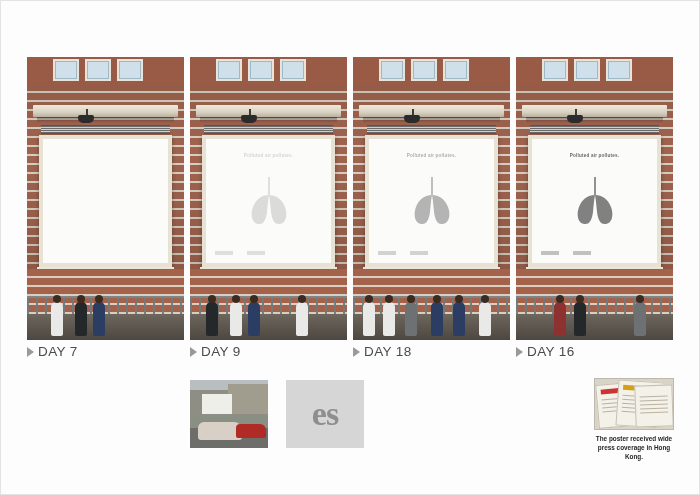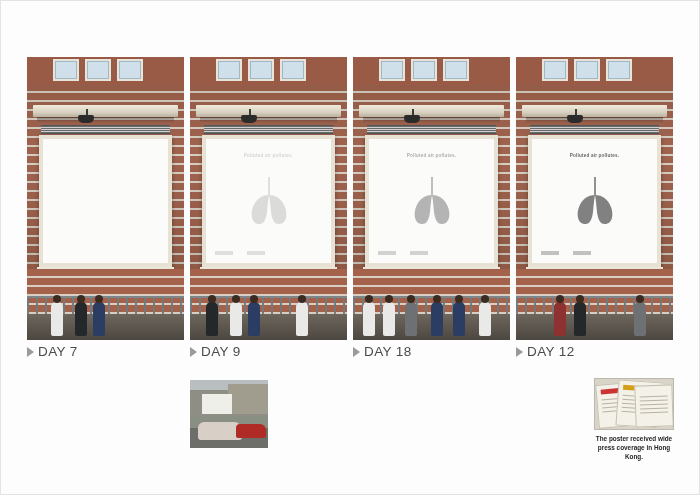--- a/index.html
+++ b/index.html
@@ -517,36 +517,39 @@
     <div class="day-label" style="left:163px">
       <span class="day-tri"></span>
       <span>DAY 9</span>
     </div>
     <div class="day-label" style="left:326px">
       <span class="day-tri"></span>
       <span>DAY 18</span>
     </div>
     <div class="day-label" style="left:489px">
       <span class="day-tri"></span>
-      <span>DAY 12</span>
+      <span>DAY 16</span>
     </div>
   </div>
 
   <div class="bottom">
 
     <div class="thumb-street">
       <div class="ts-sky"></div>
       <div class="ts-bldg"></div>
       <div class="ts-bldg2"></div>
       <div class="ts-poster"></div>
       <div class="ts-road"></div>
       <div class="ts-car"></div>
       <div class="ts-car2"></div>
     </div>
 
+    <div class="thumb-es">
+      <span class="es-text">es</span>
+    </div>
 
 
     <div class="press-block">
       <div class="press-img">
         <div class="press-sheet p1">
           <div class="press-red"></div>
           <div class="press-line" style="top:14px"></div>
           <div class="press-line" style="top:18px"></div>
           <div class="press-line" style="top:22px"></div>
           <div class="press-line" style="top:26px"></div>

